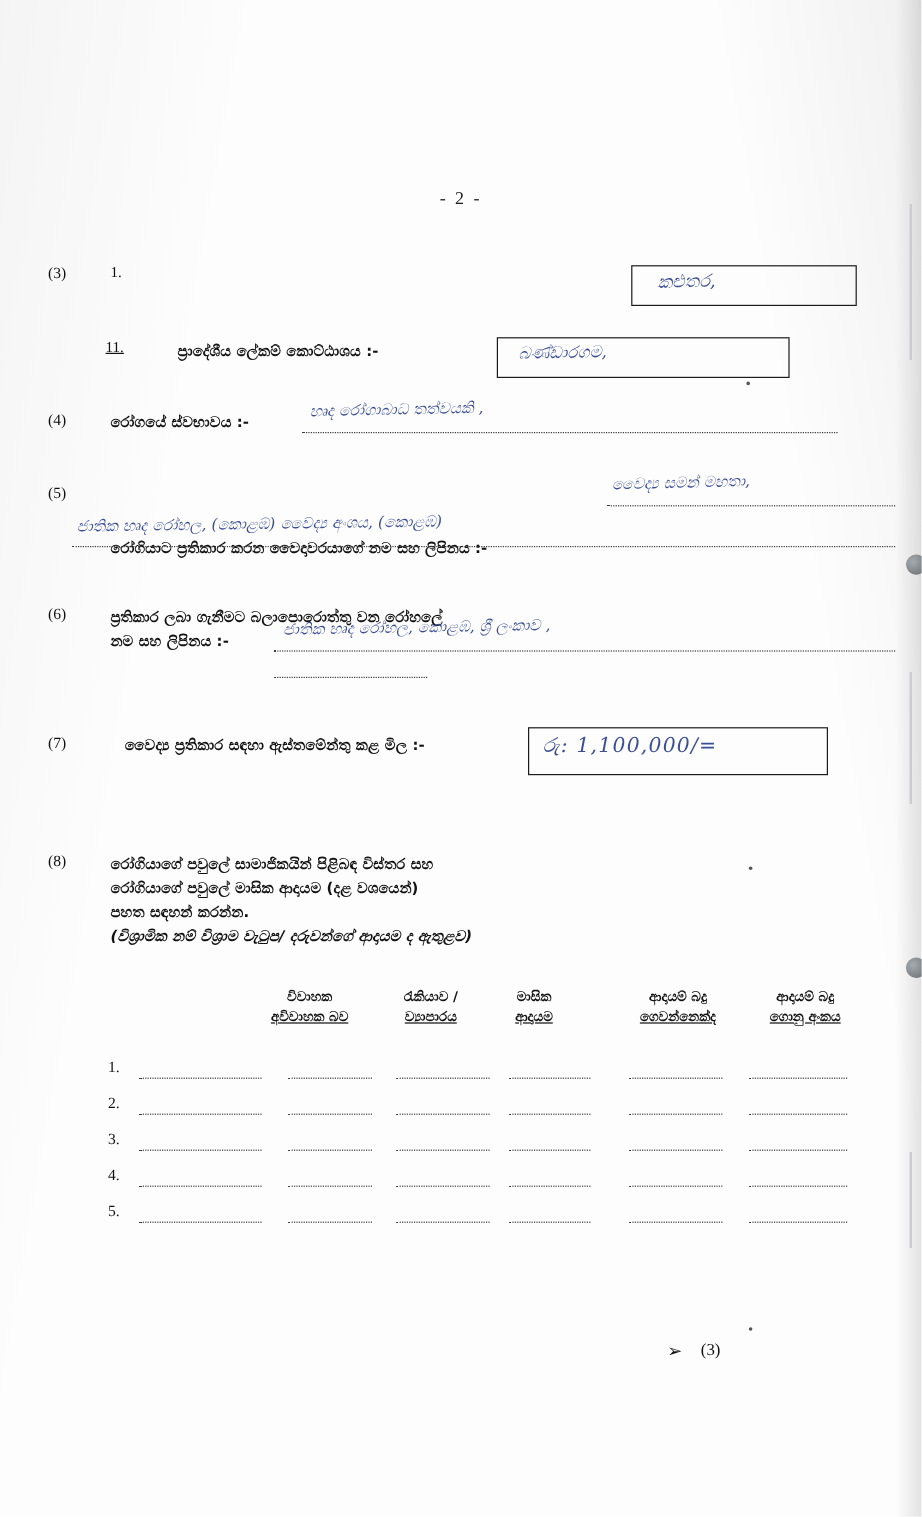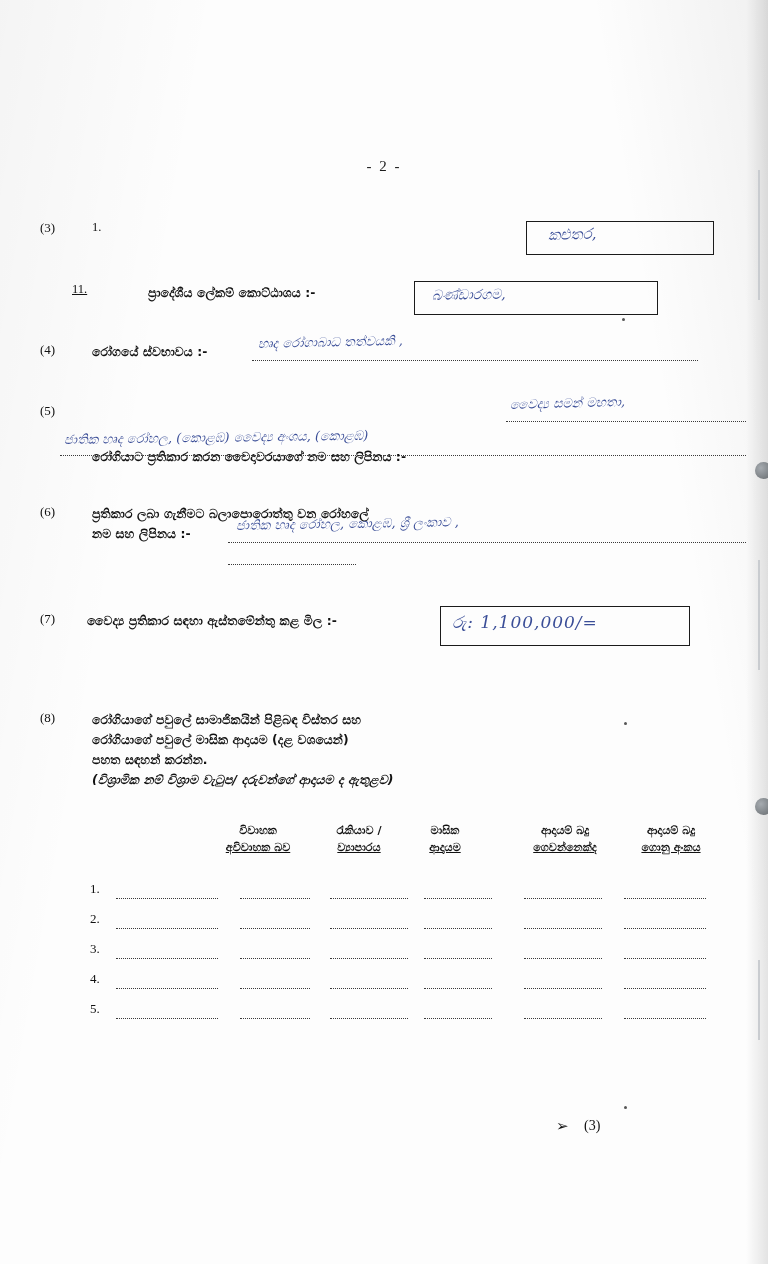--- a/index.html
+++ b/index.html
@@ -160,21 +160,21 @@
   <div class="punch-line" style="top:560px; height:110px;"></div>
   <div class="punch-line" style="top:960px; height:80px;"></div>
 
   <div class="page-number">-  2  -</div>
 
   <div class="item-no" style="left:40px; top:220px;">(3)</div>
   <div class="sub-no" style="left:92px; top:220px;">1.</div>
   <div class="box" style="left:526px; top:221px; width:186px; height:32px;"></div>
   <div class="ink" style="left:548px; top:226px; font-size:15px; transform:rotate(-1.5deg);">කළුතර,</div>
 
-  <div class="sub-no" style="left:72px; top:282px;text-decoration:underline;">11.</div>
+  <div class="sub-no" style="left:88px; top:282px;text-decoration:underline;">11.</div>
   <div class="label" style="left:148px; top:283px;">ප්‍රාදේශීය ලේකම් කොට්ඨාශය :-</div>
   <div class="box" style="left:414px; top:281px; width:242px; height:32px;"></div>
   <div class="ink" style="left:432px; top:287px; font-size:14px; transform:rotate(-1deg);">බණ්ඩාරගම,</div>
   <div class="speck" style="left:622px; top:318px; width:3px; height:3px;"></div>
 
   <div class="item-no" style="left:40px; top:342px;">(4)</div>
   <div class="label" style="left:92px; top:342px;">රෝගයේ ස්වභාවය :-</div>
   <div class="dots" style="left:252px; top:360px; width:446px;"></div>
   <div class="ink" style="left:258px; top:336px; font-size:13px; transform:rotate(-1.2deg);">හෘද රෝගාබාධ තත්වයකි ,</div>
 
@@ -186,21 +186,21 @@
   <div class="ink" style="left:64px; top:432px; font-size:13px; transform:rotate(-0.8deg);">ජාතික හෘද රෝහල, (කොළඹ) වෛද්‍ය අංශය, (කොළඹ)</div>
 
   <div class="item-no" style="left:40px; top:504px;">(6)</div>
   <div class="label" style="left:92px; top:504px;">ප්‍රතිකාර ලබා ගැනීමට බලාපොරොත්තු වන රෝහලේ</div>
   <div class="label" style="left:92px; top:524px;">නම සහ ලිපිනය :-</div>
   <div class="dots" style="left:228px; top:542px; width:518px;"></div>
   <div class="dots" style="left:228px; top:564px; width:128px;"></div>
   <div class="ink" style="left:236px; top:518px; font-size:13px; transform:rotate(-1deg);">ජාතික හෘද රෝහල, කොළඹ, ශ්‍රී ලංකාව ,</div>
 
   <div class="item-no" style="left:40px; top:611px;">(7)</div>
-  <div class="label" style="left:87px; top:611px;text-align:right;">වෛද්‍ය ප්‍රතිකාර සඳහා ඇස්තමේන්තු කළ මිල :-</div>
+  <div class="label" style="left:104px; top:611px;text-align:right;">වෛද්‍ය ප්‍රතිකාර සඳහා ඇස්තමේන්තු කළ මිල :-</div>
   <div class="box" style="left:440px; top:606px; width:248px; height:38px;"></div>
   <div class="ink" style="left:452px; top:612px; font-size:17px; letter-spacing:1px;">රු: 1,100,000/=</div>
 
   <div class="item-no" style="left:40px; top:710px;">(8)</div>
   <div class="label" style="left:92px; top:710px;">රෝගියාගේ පවුලේ සාමාජිකයින් පිළිබඳ විස්තර සහ</div>
   <div class="label" style="left:92px; top:730px;">රෝගියාගේ පවුලේ මාසික ආදායම (දළ වශයෙන්)</div>
   <div class="label" style="left:92px; top:750px;">පහත සඳහන් කරන්න.</div>
   <div class="label" style="left:92px; top:770px;font-style:italic;">(විශ්‍රාමික නම් විශ්‍රාම වැටුප/ දරුවන්ගේ ආදායම ද ඇතුළව)</div>
   <div class="speck" style="left:624px; top:722px; width:3px; height:3px;"></div>
 

